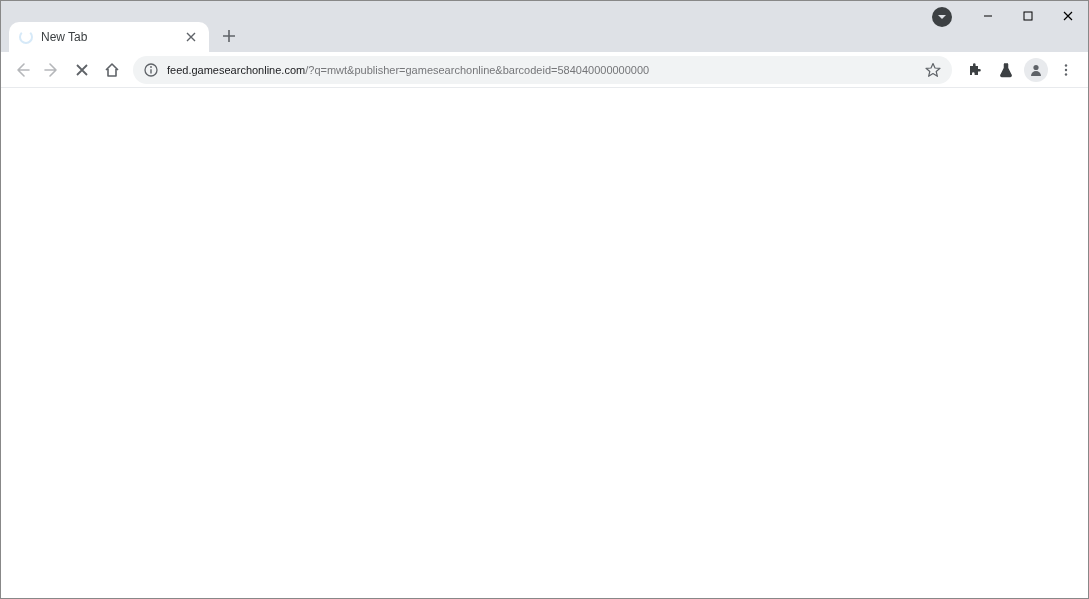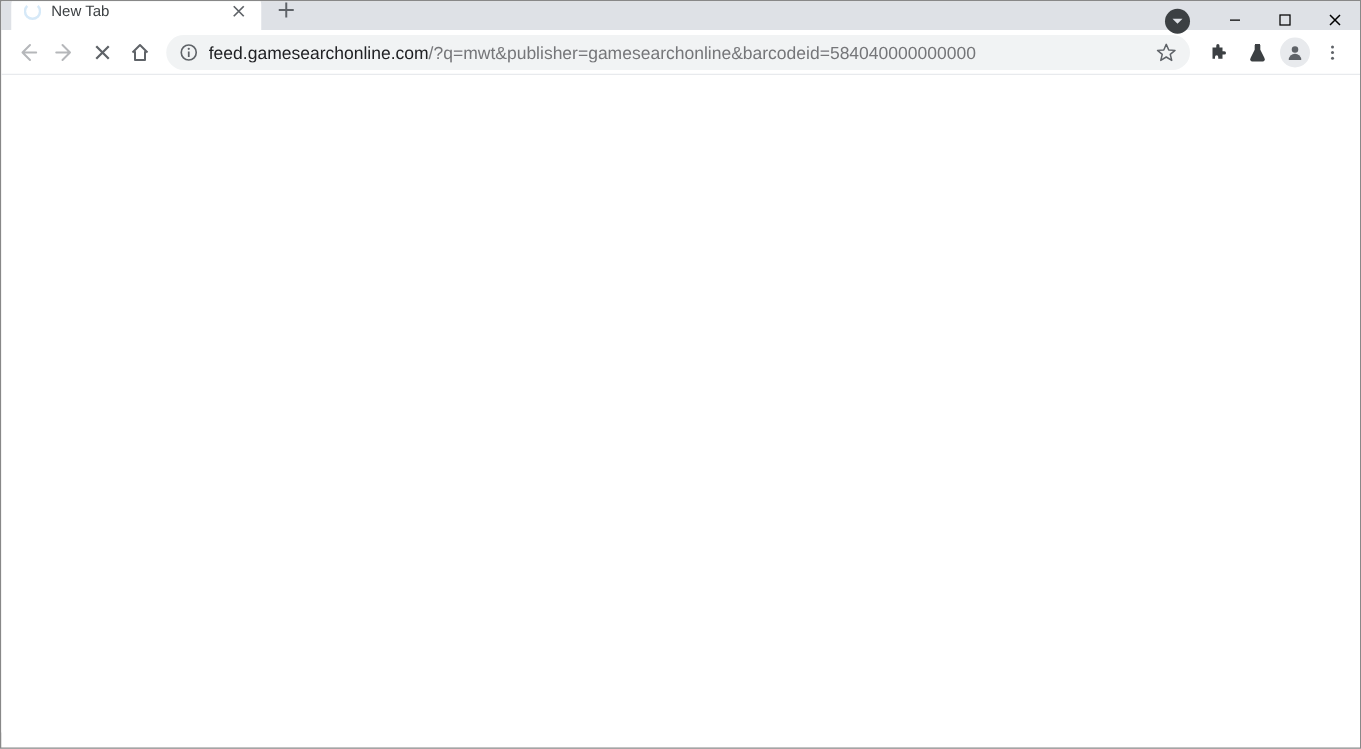--- a/index.html
+++ b/index.html
@@ -1,21 +1,21 @@
 <!DOCTYPE html>
 <html><head>
 <meta charset="utf-8">
 <style>
   * { box-sizing: border-box; margin: 0; padding: 0; }
   html, body { width: 1089px; height: 599px; font-family: "Segoe UI", Arial, sans-serif; overflow: hidden; }
   body { border: 1px solid #888; background: #fff; }
 
   
   .titlebar {
-    height: 23px;
+    height: 51px;
     background: #dee1e6;
     display: flex;
     align-items: flex-end;
     position: relative;
   }
   .tab-strip {
     display: flex;
     align-items: flex-end;
     height: 100%;
     padding-left: 8px;
@@ -110,21 +110,21 @@
   }
   .omnibox .info-icon {
     width: 16px; height: 16px;
     display: flex; align-items: center; justify-content: center;
     color: #5f6368;
     flex: 0 0 auto;
   }
   .omnibox .info-icon svg { width: 14px; height: 14px; }
   .omnibox .url {
     flex: 1;
-    font-size: 14px;
+    font-size: 11px;
     white-space: nowrap;
     overflow: hidden;
     color: #202124;
   }
   .omnibox .url .domain { color: #202124; }
   .omnibox .url .path { color: #757679; }
   .omnibox .star {
     width: 18px; height: 18px;
     display: flex; align-items: center; justify-content: center;
     color: #5f6368;

